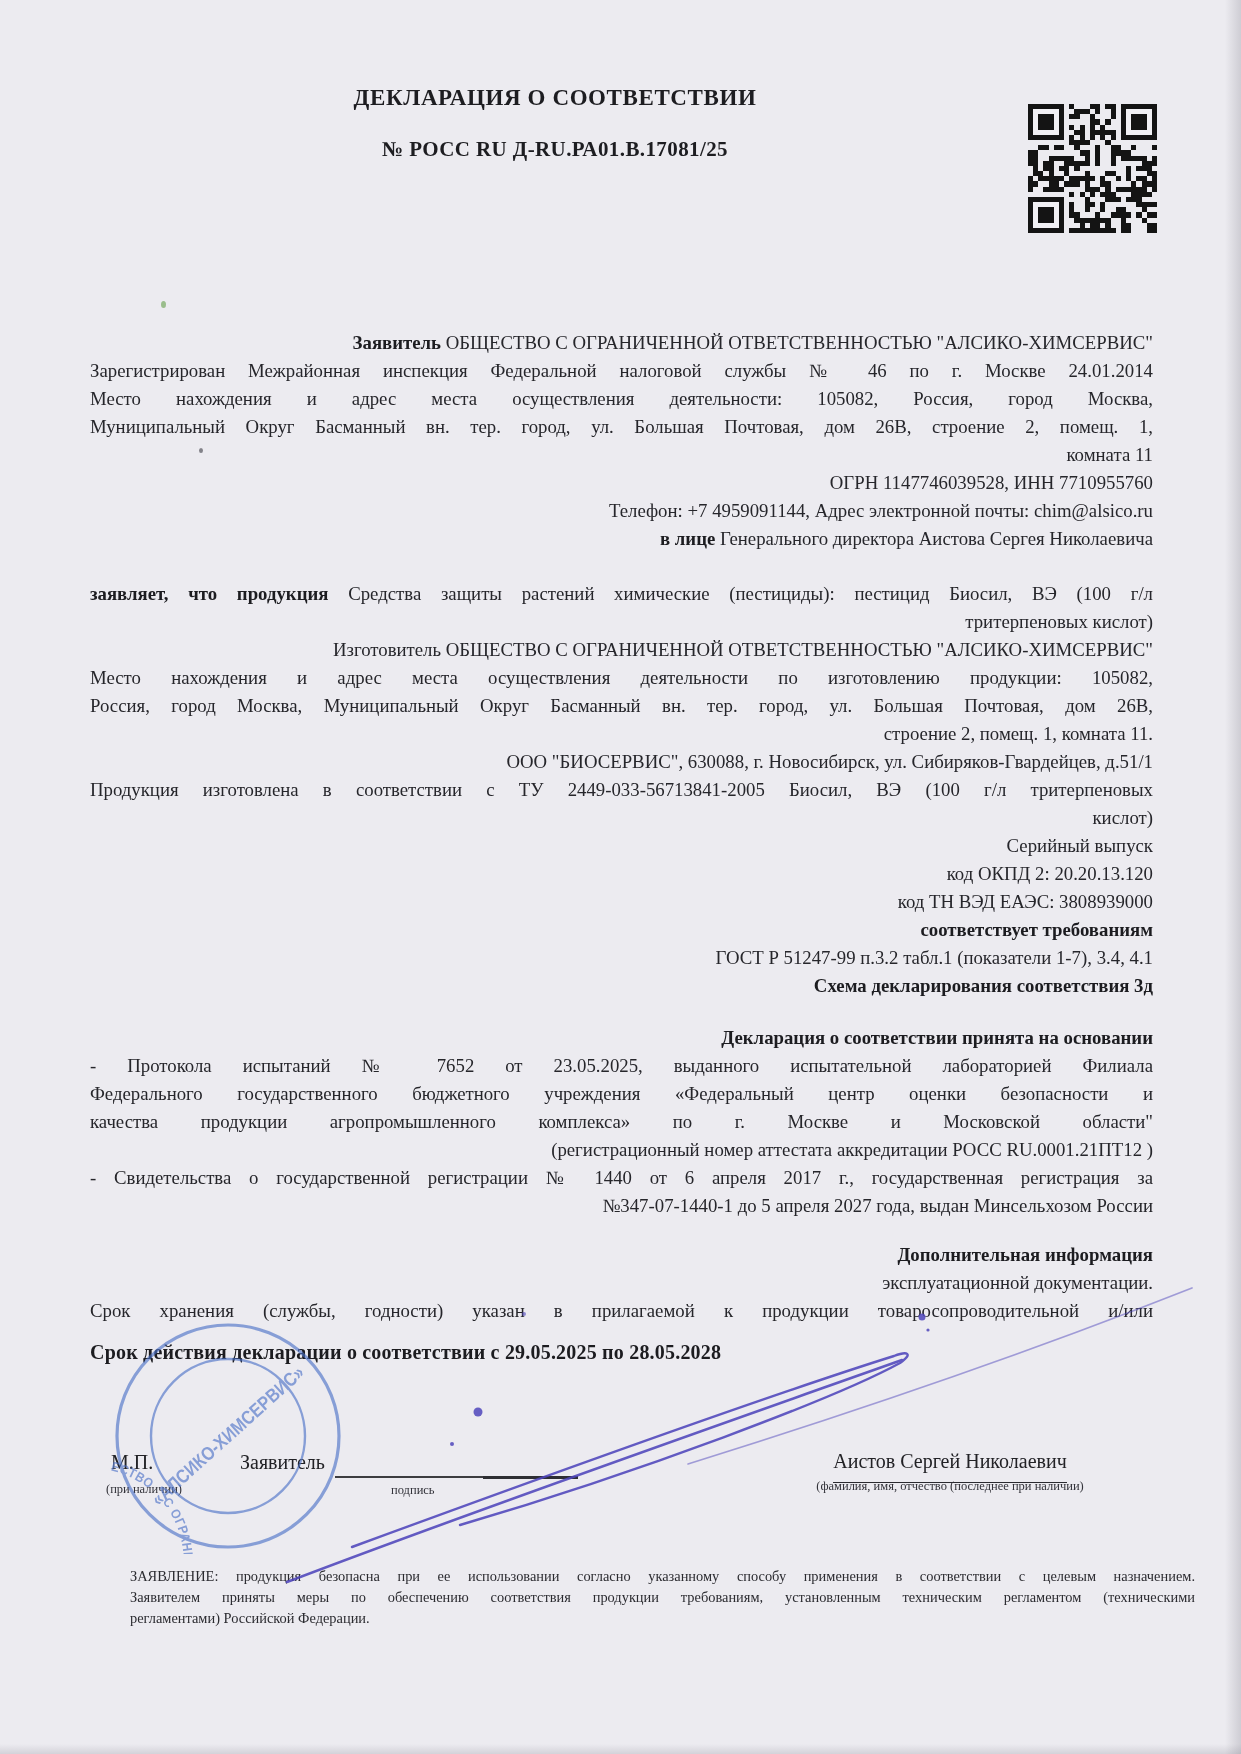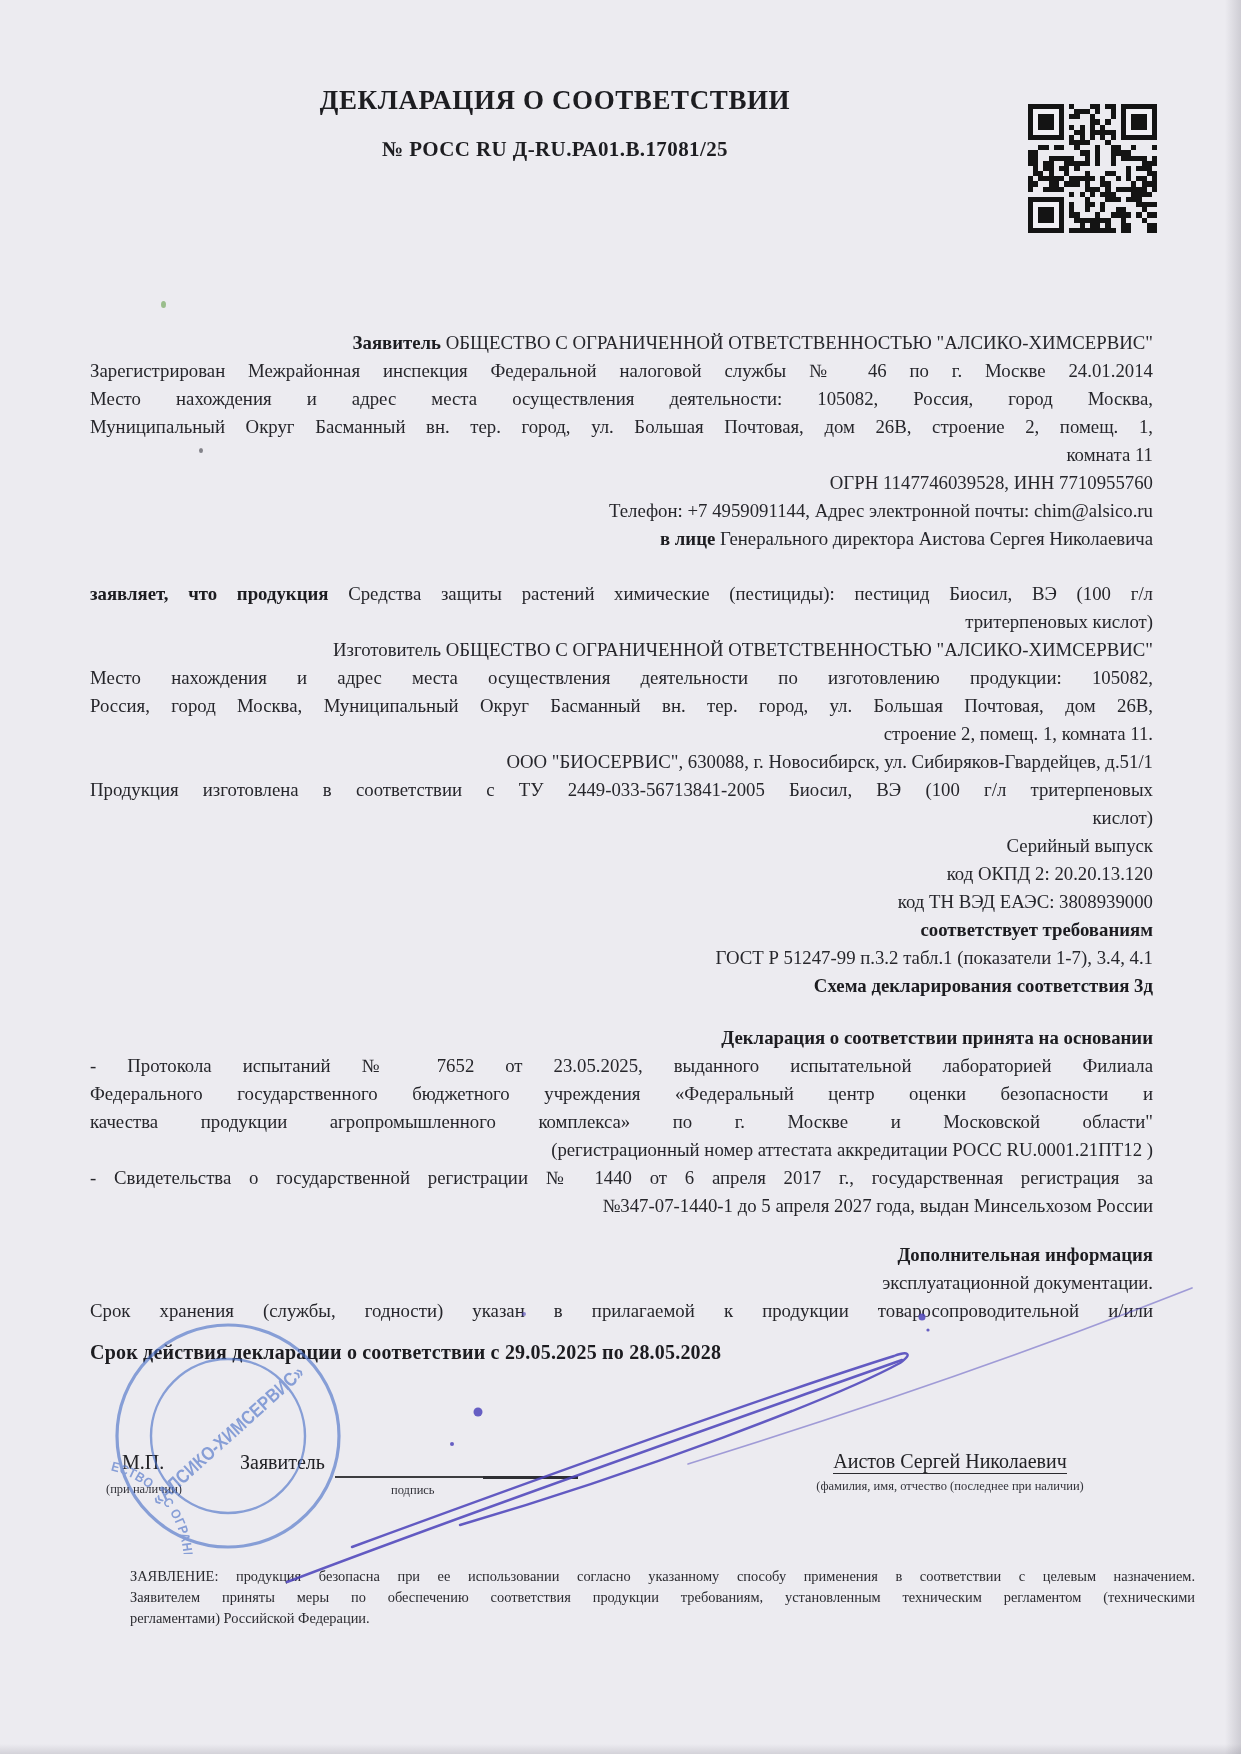--- a/index.html
+++ b/index.html
@@ -1,35 +1,35 @@
 <!DOCTYPE html>
 <html><head>
 <meta charset="utf-8">
 <style>
   html,body{margin:0;padding:0;background:#b9b7bf;}
   .page{position:relative;width:1241px;height:1754px;background:#ecebf0;overflow:hidden;
         font-family:"Liberation Serif", serif;color:#26262b;}
   .abs{position:absolute;}
   .hdr{left:90px;width:930px;text-align:center;font-weight:bold;color:#1d1d21;}
-  .doc-title{top:85px;font-size:27px;letter-spacing:0.6px;}
+  .doc-title{top:85px;font-size:23px;letter-spacing:0.6px;}
   .doc-number{top:137px;font-size:21px;letter-spacing:0.4px;}
   .body-block{left:90px;width:1063px;font-size:18.8px;}
   .body-block .tline{height:28px;line-height:28px;overflow:hidden;white-space:nowrap;text-align:right;}
   .body-block .tline.jst{white-space:normal;text-align:justify;text-align-last:justify;}
   .statement-block{left:90px;width:1065px;font-size:14.4px;color:#2b2b30;margin-left:40px;}
   .statement-block .tline{height:21px;line-height:21px;overflow:hidden;white-space:nowrap;}
   .statement-block .tline.jst{white-space:normal;text-align:justify;text-align-last:justify;}
   .b{font-weight:bold;color:#1c1c20;}
   .validity{left:90px;top:1341px;font-size:20px;font-weight:bold;color:#1c1c20;letter-spacing:0.2px;}
   .sig-label{font-size:20px;color:#222226;}
   .sig-caption{font-size:12.5px;color:#33333a;}
   .sig-line{background:#3c3c40;height:2px;}
   .sig-line2{background:#2e2e33;height:3px;}
   .fio{left:770px;top:1450px;width:360px;text-align:center;font-size:20px;color:#222226;}
-  .fio span{border-bottom:1.6px solid #2a2a2f;padding-bottom:1px;}
+  .fio span{border-bottom:1.6px solid #2a2a2f;padding-bottom:10px;}
   .fio-cap{left:770px;top:1479px;width:360px;text-align:center;}
   .edge-right{right:0;top:0;width:16px;height:1754px;
       background:linear-gradient(to right, rgba(100,98,112,0), rgba(100,98,112,0.22));}
   .edge-bottom{left:0;bottom:0;width:1241px;height:10px;
       background:linear-gradient(to bottom, rgba(100,98,112,0), rgba(100,98,112,0.18));}
   .speck{border-radius:50%;}
   svg{display:block;}
 </style>
 </head>
 <body>
@@ -316,21 +316,21 @@
     </div>
 
   <div class="abs body-block" style="top:1241px;">
       <div class="tline"><span class="b">Дополнительная информация</span></div>
       <div class="tline">эксплуатационной документации.</div>
       <div class="tline jst">Срок хранения (службы, годности) указан в прилагаемой к продукции товаросопроводительной и/или</div>
     </div>
 
   <div class="abs validity">Срок действия декларации о соответствии с 29.05.2025 по 28.05.2028</div>
 
-  <div class="abs sig-label" style="left:122px;top:1451px;">М.П.</div>
+  <div class="abs sig-label" style="left:111px;top:1451px;">М.П.</div>
   <div class="abs sig-caption" style="left:106px;top:1482px;">(при наличии)</div>
   <div class="abs sig-label" style="left:240px;top:1451px;">Заявитель</div>
   <div class="abs sig-line" style="left:335px;top:1476px;width:243px;"></div>
   <div class="abs sig-line2" style="left:483px;top:1476px;width:95px;"></div>
   <div class="abs sig-caption" style="left:391px;top:1483px;">подпись</div>
   <div class="abs fio"><span>Аистов Сергей Николаевич</span></div>
   <div class="abs fio-cap sig-caption">(фамилия, имя, отчество (последнее при наличии)</div>
 
   <div class="abs statement-block" style="top:1566px;">
       <div class="tline jst">ЗАЯВЛЕНИЕ: продукция безопасна при ее использовании согласно указанному способу применения в соответствии с целевым назначением.</div>

